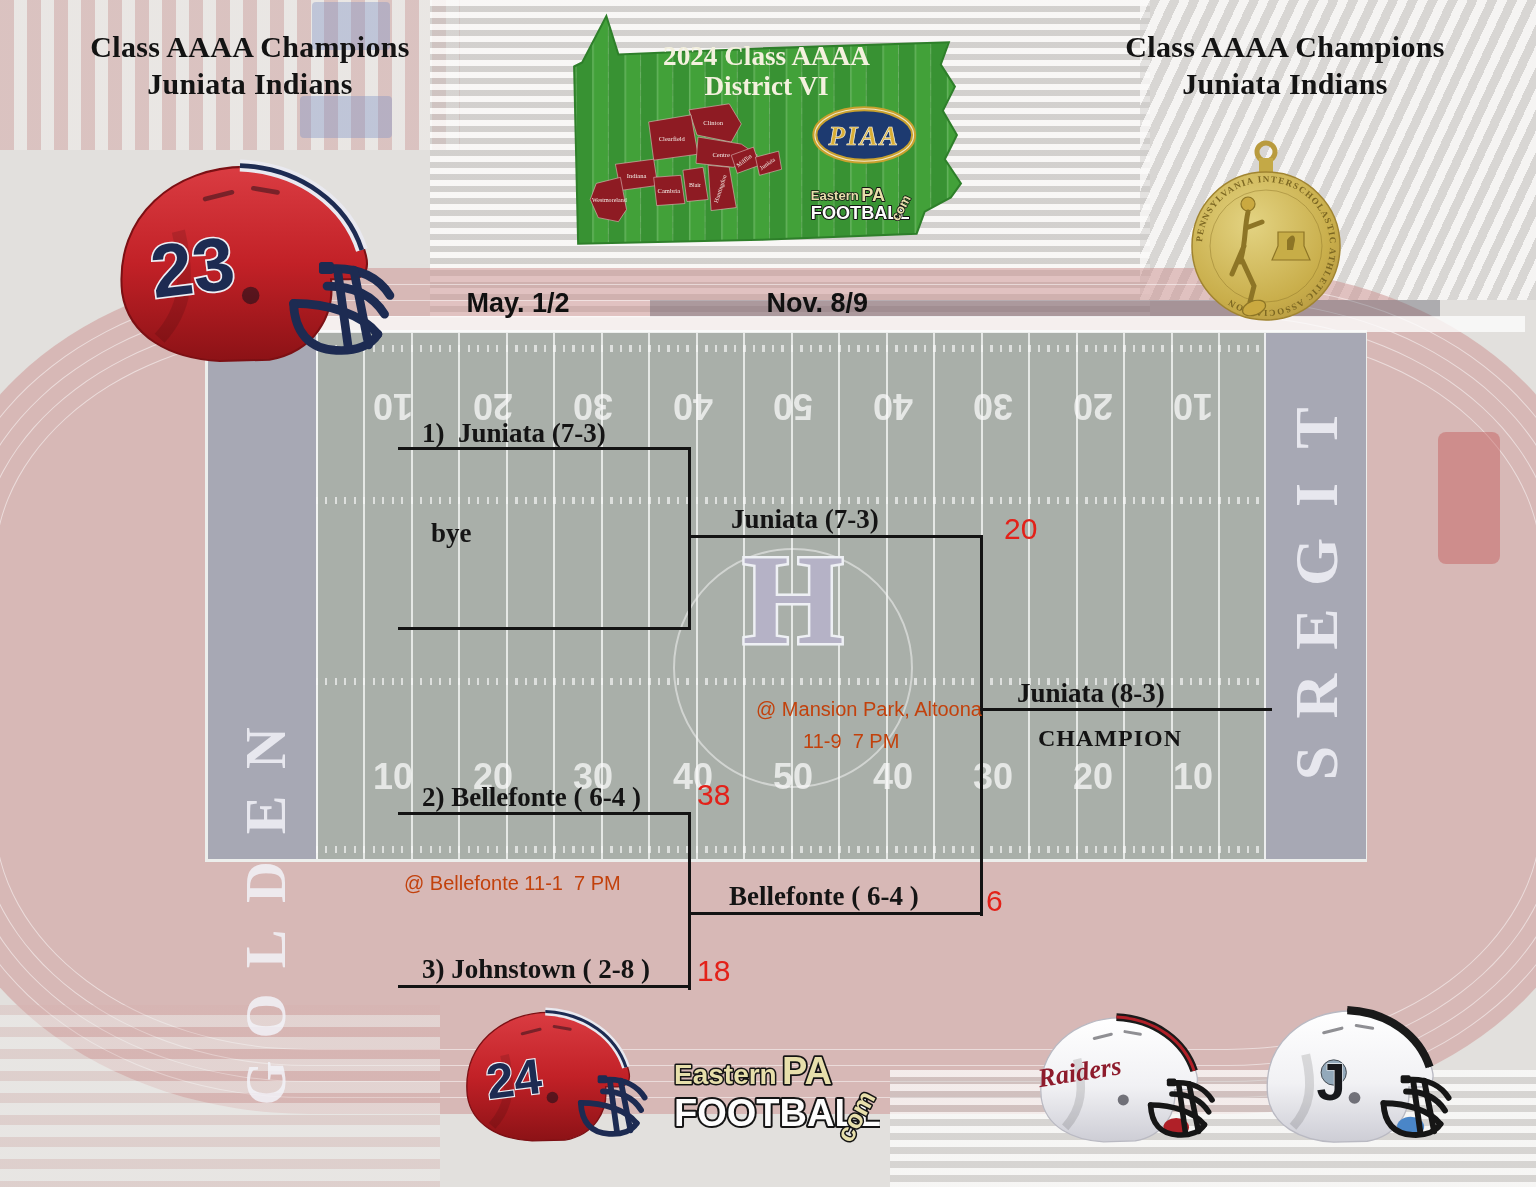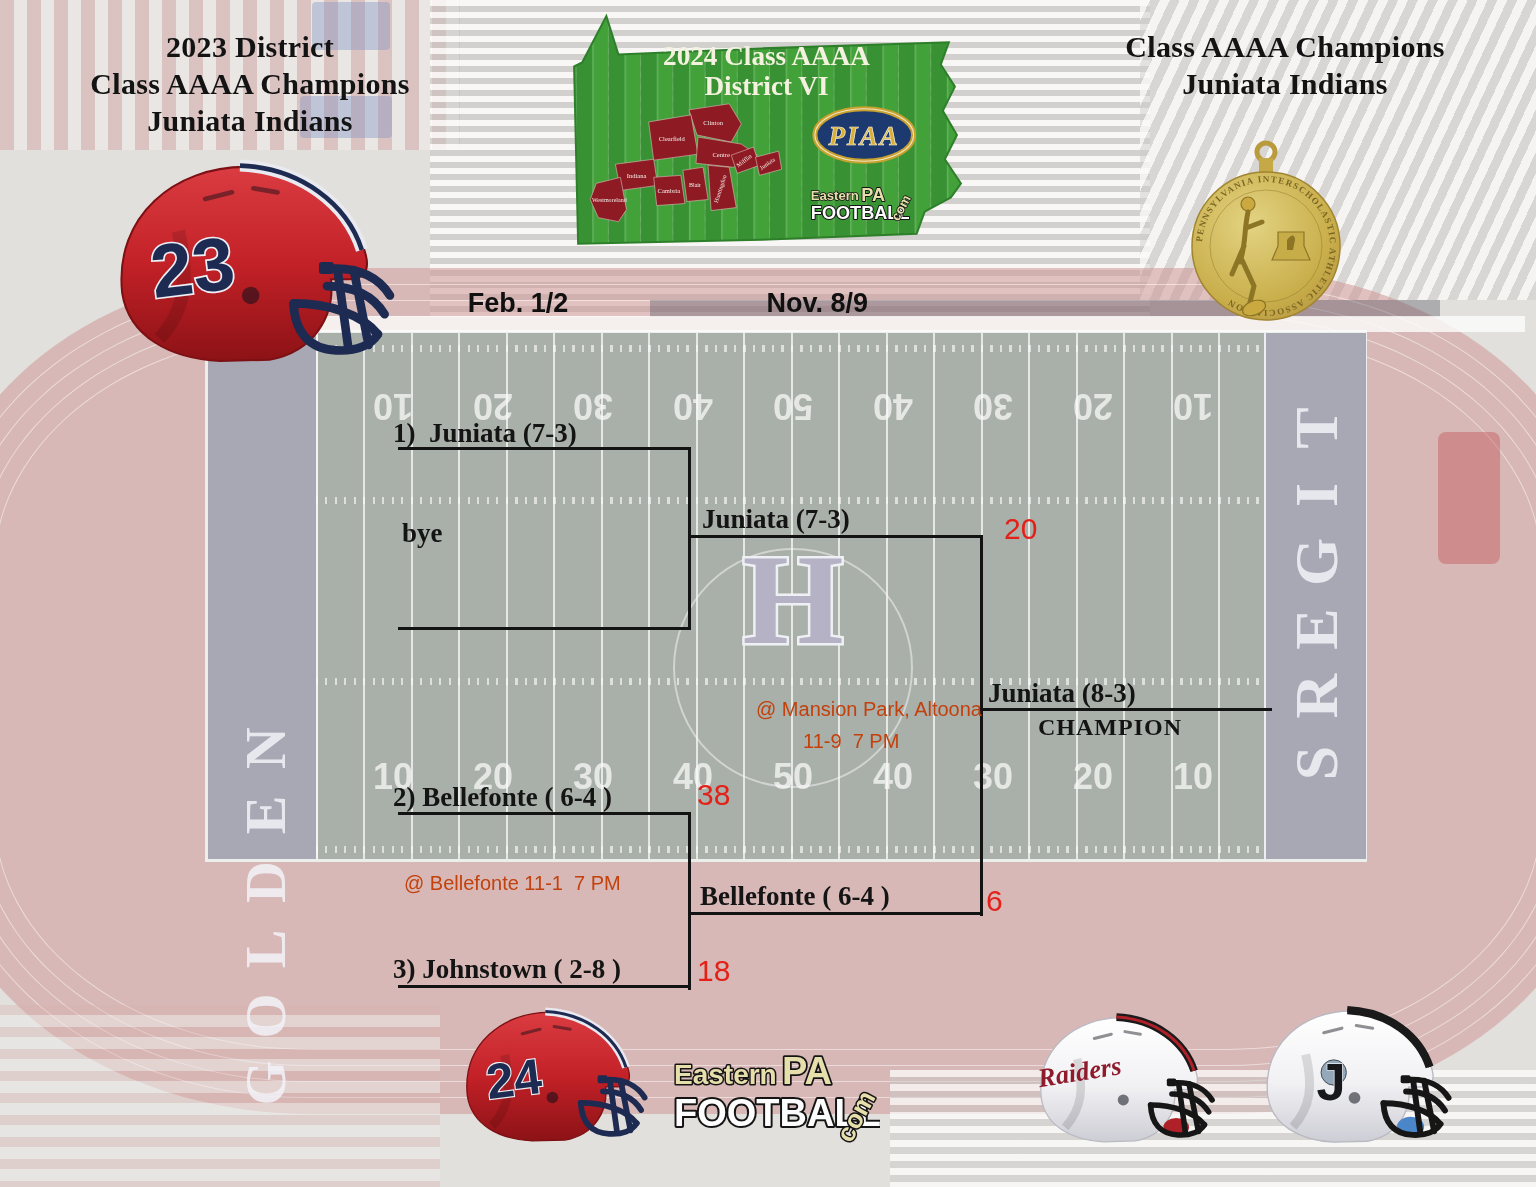--- a/index.html
+++ b/index.html
@@ -49,25 +49,25 @@
   .ez-letter.t{font-size:62px;}
   .h-svg{left:495px;top:175px;}
   .h-logo{font-family:"Liberation Serif","DejaVu Serif",serif;font-weight:bold;font-size:130px;
     fill:#b5b2c6;stroke:#eef0f4;stroke-width:5px;paint-order:stroke;}
 
   .apron-band{left:205px;top:316px;width:1320px;height:16px;background:rgba(252,252,252,.8);}
   .shadow-band{left:650px;top:300px;width:790px;height:17px;background:rgba(88,88,99,.38);}
 
   
   .bline{background:#131313;}
-  .team{font-size:27px;color:#141414;white-space:pre;}
+  .team{font-size:27px;color:#141414;white-space:pre;margin-left:29px;}
   .score{font-size:30px;color:#e32119;}
   .date{font-size:27px;font-weight:bold;color:#101010;}
   .venue{font-size:20px;color:#c2410c;white-space:pre;}
-  .champ-word{font-size:24px;letter-spacing:1px;color:#141414;text-align:center;}
+  .champ-word{font-size:24px;letter-spacing:1px;color:#141414;text-align:center;margin-top:11px;}
 
   
   .title{font-size:30px;line-height:37px;text-align:center;color:#131313;letter-spacing:.3px;}
 
   
   .map-title{font-family:"Liberation Serif","DejaVu Serif",serif;font-weight:bold;font-size:27px;
     fill:#f4f1de;text-anchor:middle;}
   .county{fill:#8e1b23;stroke:rgba(222,188,188,.75);stroke-width:.8;}
   .county-label{font-family:"Liberation Serif","DejaVu Serif",serif;fill:#f3ede7;font-size:6.5px;text-anchor:middle;}
   .piaa-text{font-family:"Liberation Serif","DejaVu Serif",serif;font-weight:bold;font-style:italic;
@@ -199,21 +199,20 @@
 
     <svg class="abs h-svg" width="180" height="180" viewBox="0 0 180 180">
       <text class="h-logo" x="90" y="135" text-anchor="middle">H</text>
     </svg>
   </div>
 
   <div class="abs shadow-band"></div>
   <div class="abs apron-band"></div>
 
   <div class="abs title serifb" style="left:55px;top:28px;width:390px">
-    <div>2023 District</div>
     <div>Class AAAA Champions</div>
     <div>Juniata Indians</div>
   </div>
   <div class="abs title serifb" style="left:1100px;top:28px;width:370px">
     <div>Class AAAA Champions</div>
     <div>Juniata Indians</div>
   </div>
 
   <svg class="abs" style="left:560px;top:6px" width="408" height="250" viewBox="0 0 405 248">
     <path d="M 14,60 L 22,56 L 46,10 L 58,48 L 200,42 L 386,36 L 378,58 L 392,80 L 380,104 L 394,128
@@ -300,21 +299,21 @@
   </svg>
 
   <svg class="abs" style="left:1246px;top:998px" width="208" height="168" viewBox="0 0 230 185">
     <g style="--shell:url(#whiteGrad);--edge:#b9b9c2;--mask:#161616;--s1:#1a1a1a;--s2:#1a1a1a;--chin:#4a86c8">
       <use href="#helmetShape"></use>
     </g>
     <circle cx="97" cy="82" r="14" fill="#93a9bb" stroke="#3a3f46" stroke-width="1"></circle>
     <text class="jtown-j" x="78" y="112">J</text>
   </svg>
 
-  <div class="abs date" style="left:448px;top:288px;width:140px;text-align:center">Feb. 1/2</div>
+  <div class="abs date" style="left:448px;top:288px;width:140px;text-align:center">May. 1/2</div>
   <div class="abs date" style="left:728px;top:288px;width:140px;text-align:right">Nov. 8/9</div>
 
   <div class="abs team serifb" style="left:393px;top:418px">1)  Juniata (7-3)</div>
   <div class="abs bline" style="left:398px;top:447px;width:292px;height:3px"></div>
   <div class="abs bline" style="left:688px;top:447px;width:3px;height:183px"></div>
   <div class="abs team serifb" style="left:402px;top:518px">bye</div>
   <div class="abs bline" style="left:398px;top:627px;width:293px;height:3px"></div>
 
   <div class="abs team serifb" style="left:702px;top:504px">Juniata (7-3)</div>
   <div class="abs bline" style="left:688px;top:535px;width:295px;height:3px"></div>

